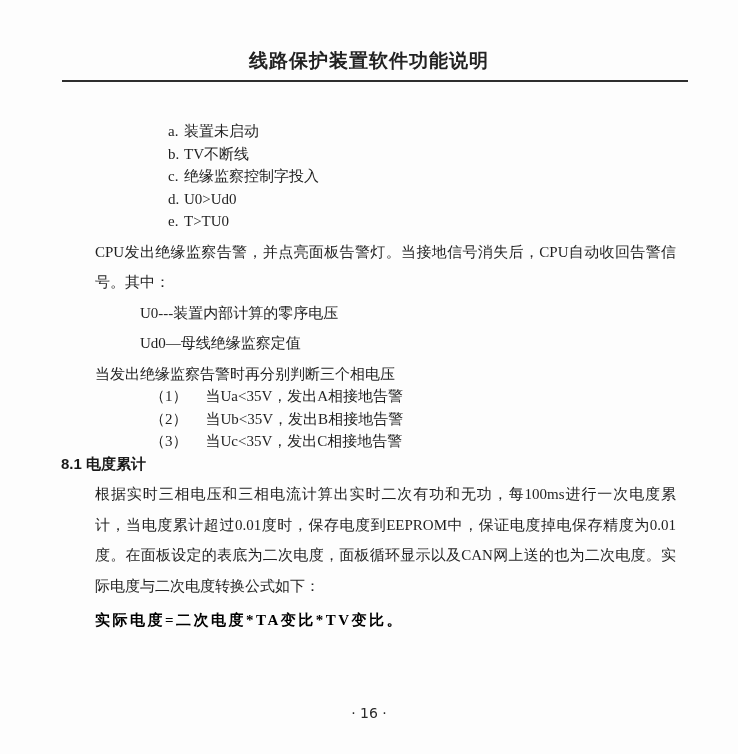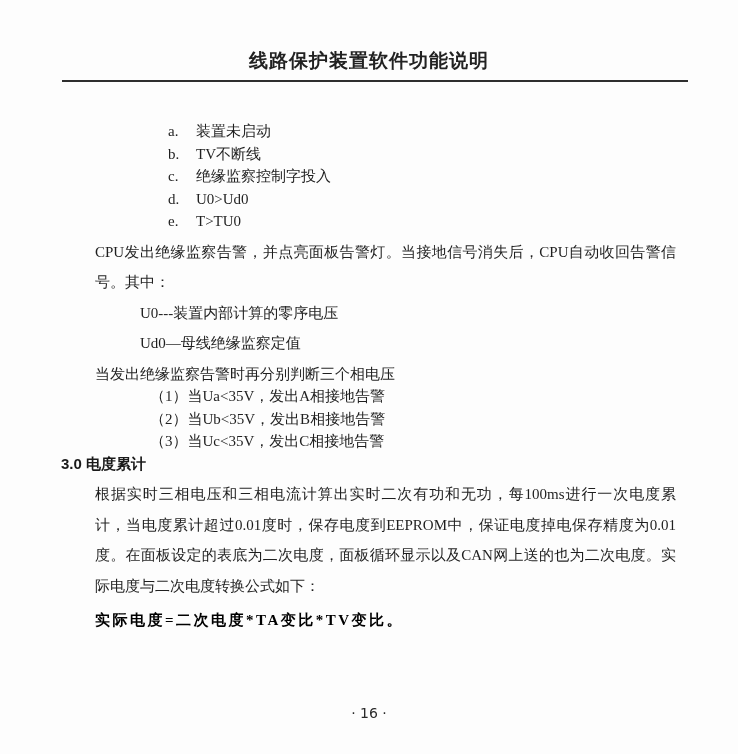--- a/index.html
+++ b/index.html
@@ -29,32 +29,32 @@
     height: 0;
   }
   .content {
     margin: 38px 62px 0 95px;
     font-size: 15px;
     line-height: 22.5px;
   }
   .abc-list { margin-left: 73px; }
   .abc-item { display: flex; }
   .abc-item .marker { width: 16px; flex: 0 0 16px; }
-  .abc-item .item-text { margin-left: 12px; }
+  .abc-item .item-text { }
   .para-line { white-space: nowrap; margin-top: 8px; }
   .para-line.justified {
     white-space: normal;
     text-align: justify;
     text-align-last: justify;
   }
   .def-list { margin-left: 45px; }
   .phase-list { margin-left: 55px; }
   .phase-item { display: flex; }
   .phase-item .marker { flex: 0 0 auto; }
-  .phase-item .item-text { margin-left: 0; }
+  .phase-item .item-text { margin-left: 18px; }
   .section-heading {
     margin-left: -34px;
     font-weight: bold;
     font-family: "Liberation Sans", sans-serif;
     font-size: 15px;
     color: #1a1a1a;
   }
   .section-heading .sec-no { letter-spacing: 0; }
   .formula-line {
     margin-top: 12px;
@@ -127,21 +127,21 @@
         <span class="marker">（2）</span>
         <span class="item-text">当Ub&lt;35V，发出B相接地告警</span>
       </div>
       <div class="phase-item">
         <span class="marker">（3）</span>
         <span class="item-text">当Uc&lt;35V，发出C相接地告警</span>
       </div>
     </div>
 
     <div class="section-heading">
-      <span class="sec-no">3.0</span>
+      <span class="sec-no">8.1</span>
       <span>电度累计</span>
     </div>
 
     <div>
       <div class="para-line justified">根据实时三相电压和三相电流计算出实时二次有功和无功，每100ms进行一次电度累</div>
       <div class="para-line justified">计，当电度累计超过0.01度时，保存电度到EEPROM中，保证电度掉电保存精度为0.01</div>
       <div class="para-line justified">度。在面板设定的表底为二次电度，面板循环显示以及CAN网上送的也为二次电度。实</div>
       <div class="para-line">际电度与二次电度转换公式如下：</div>
     </div>
 

